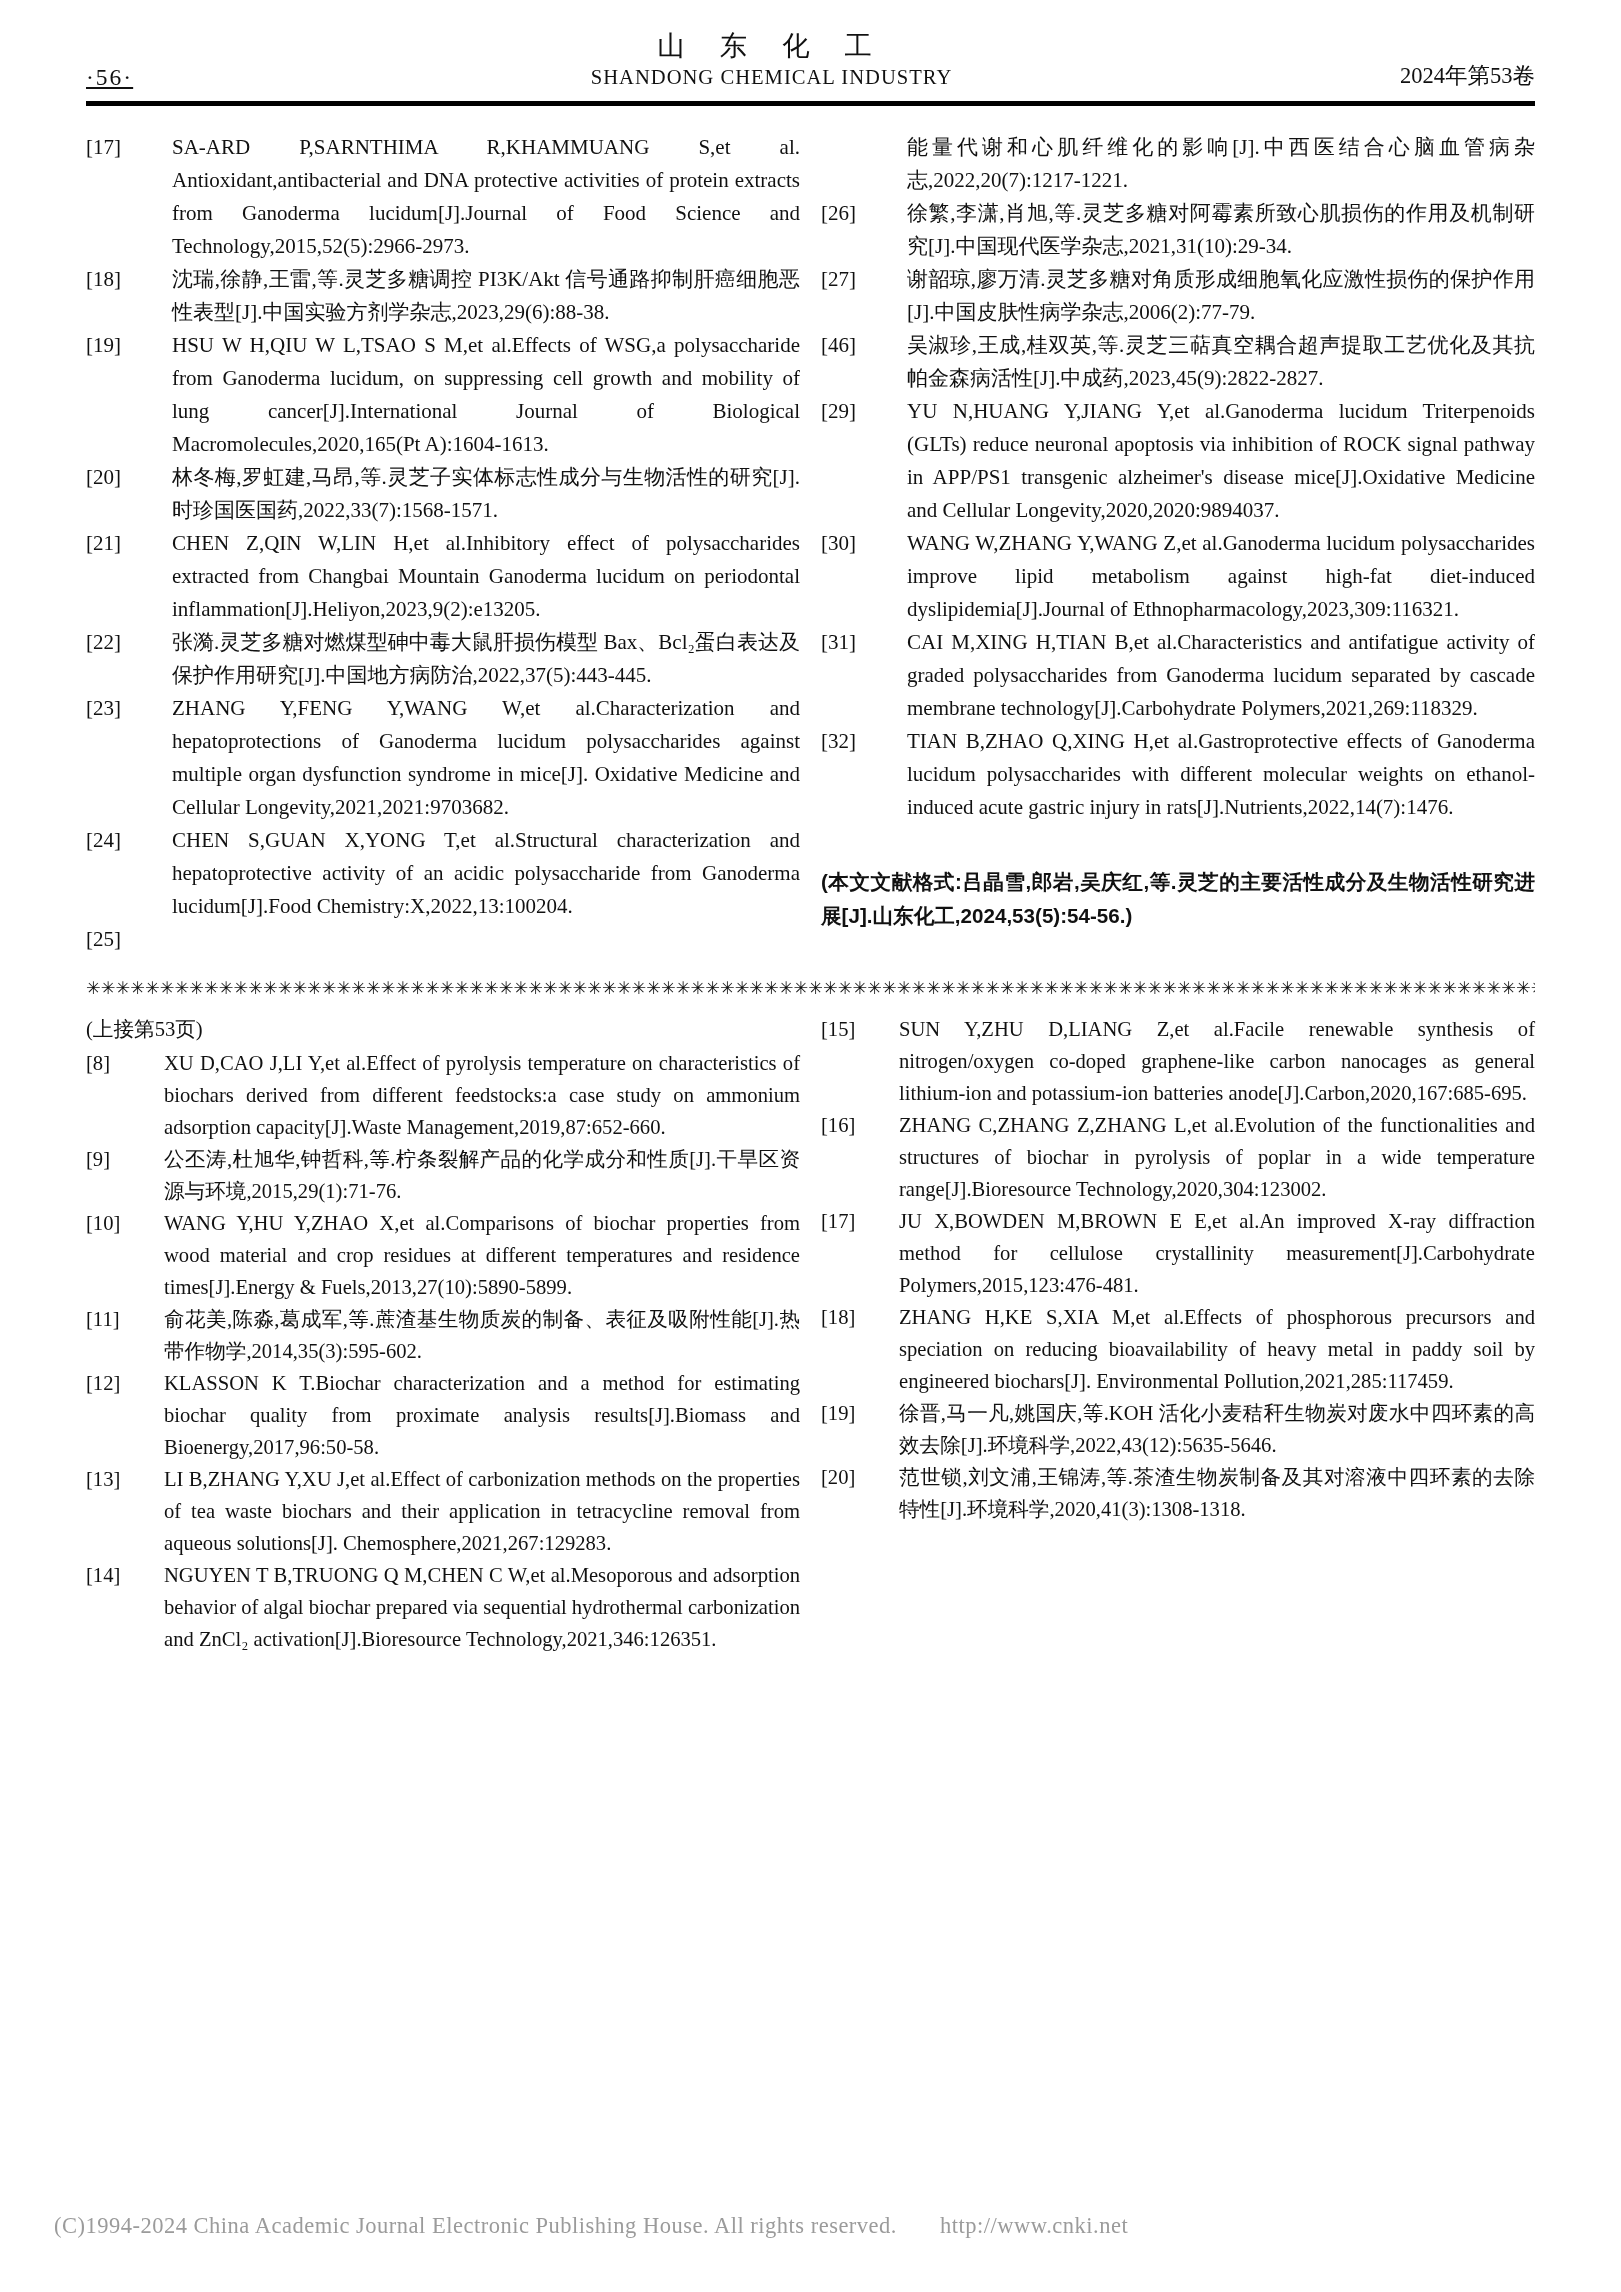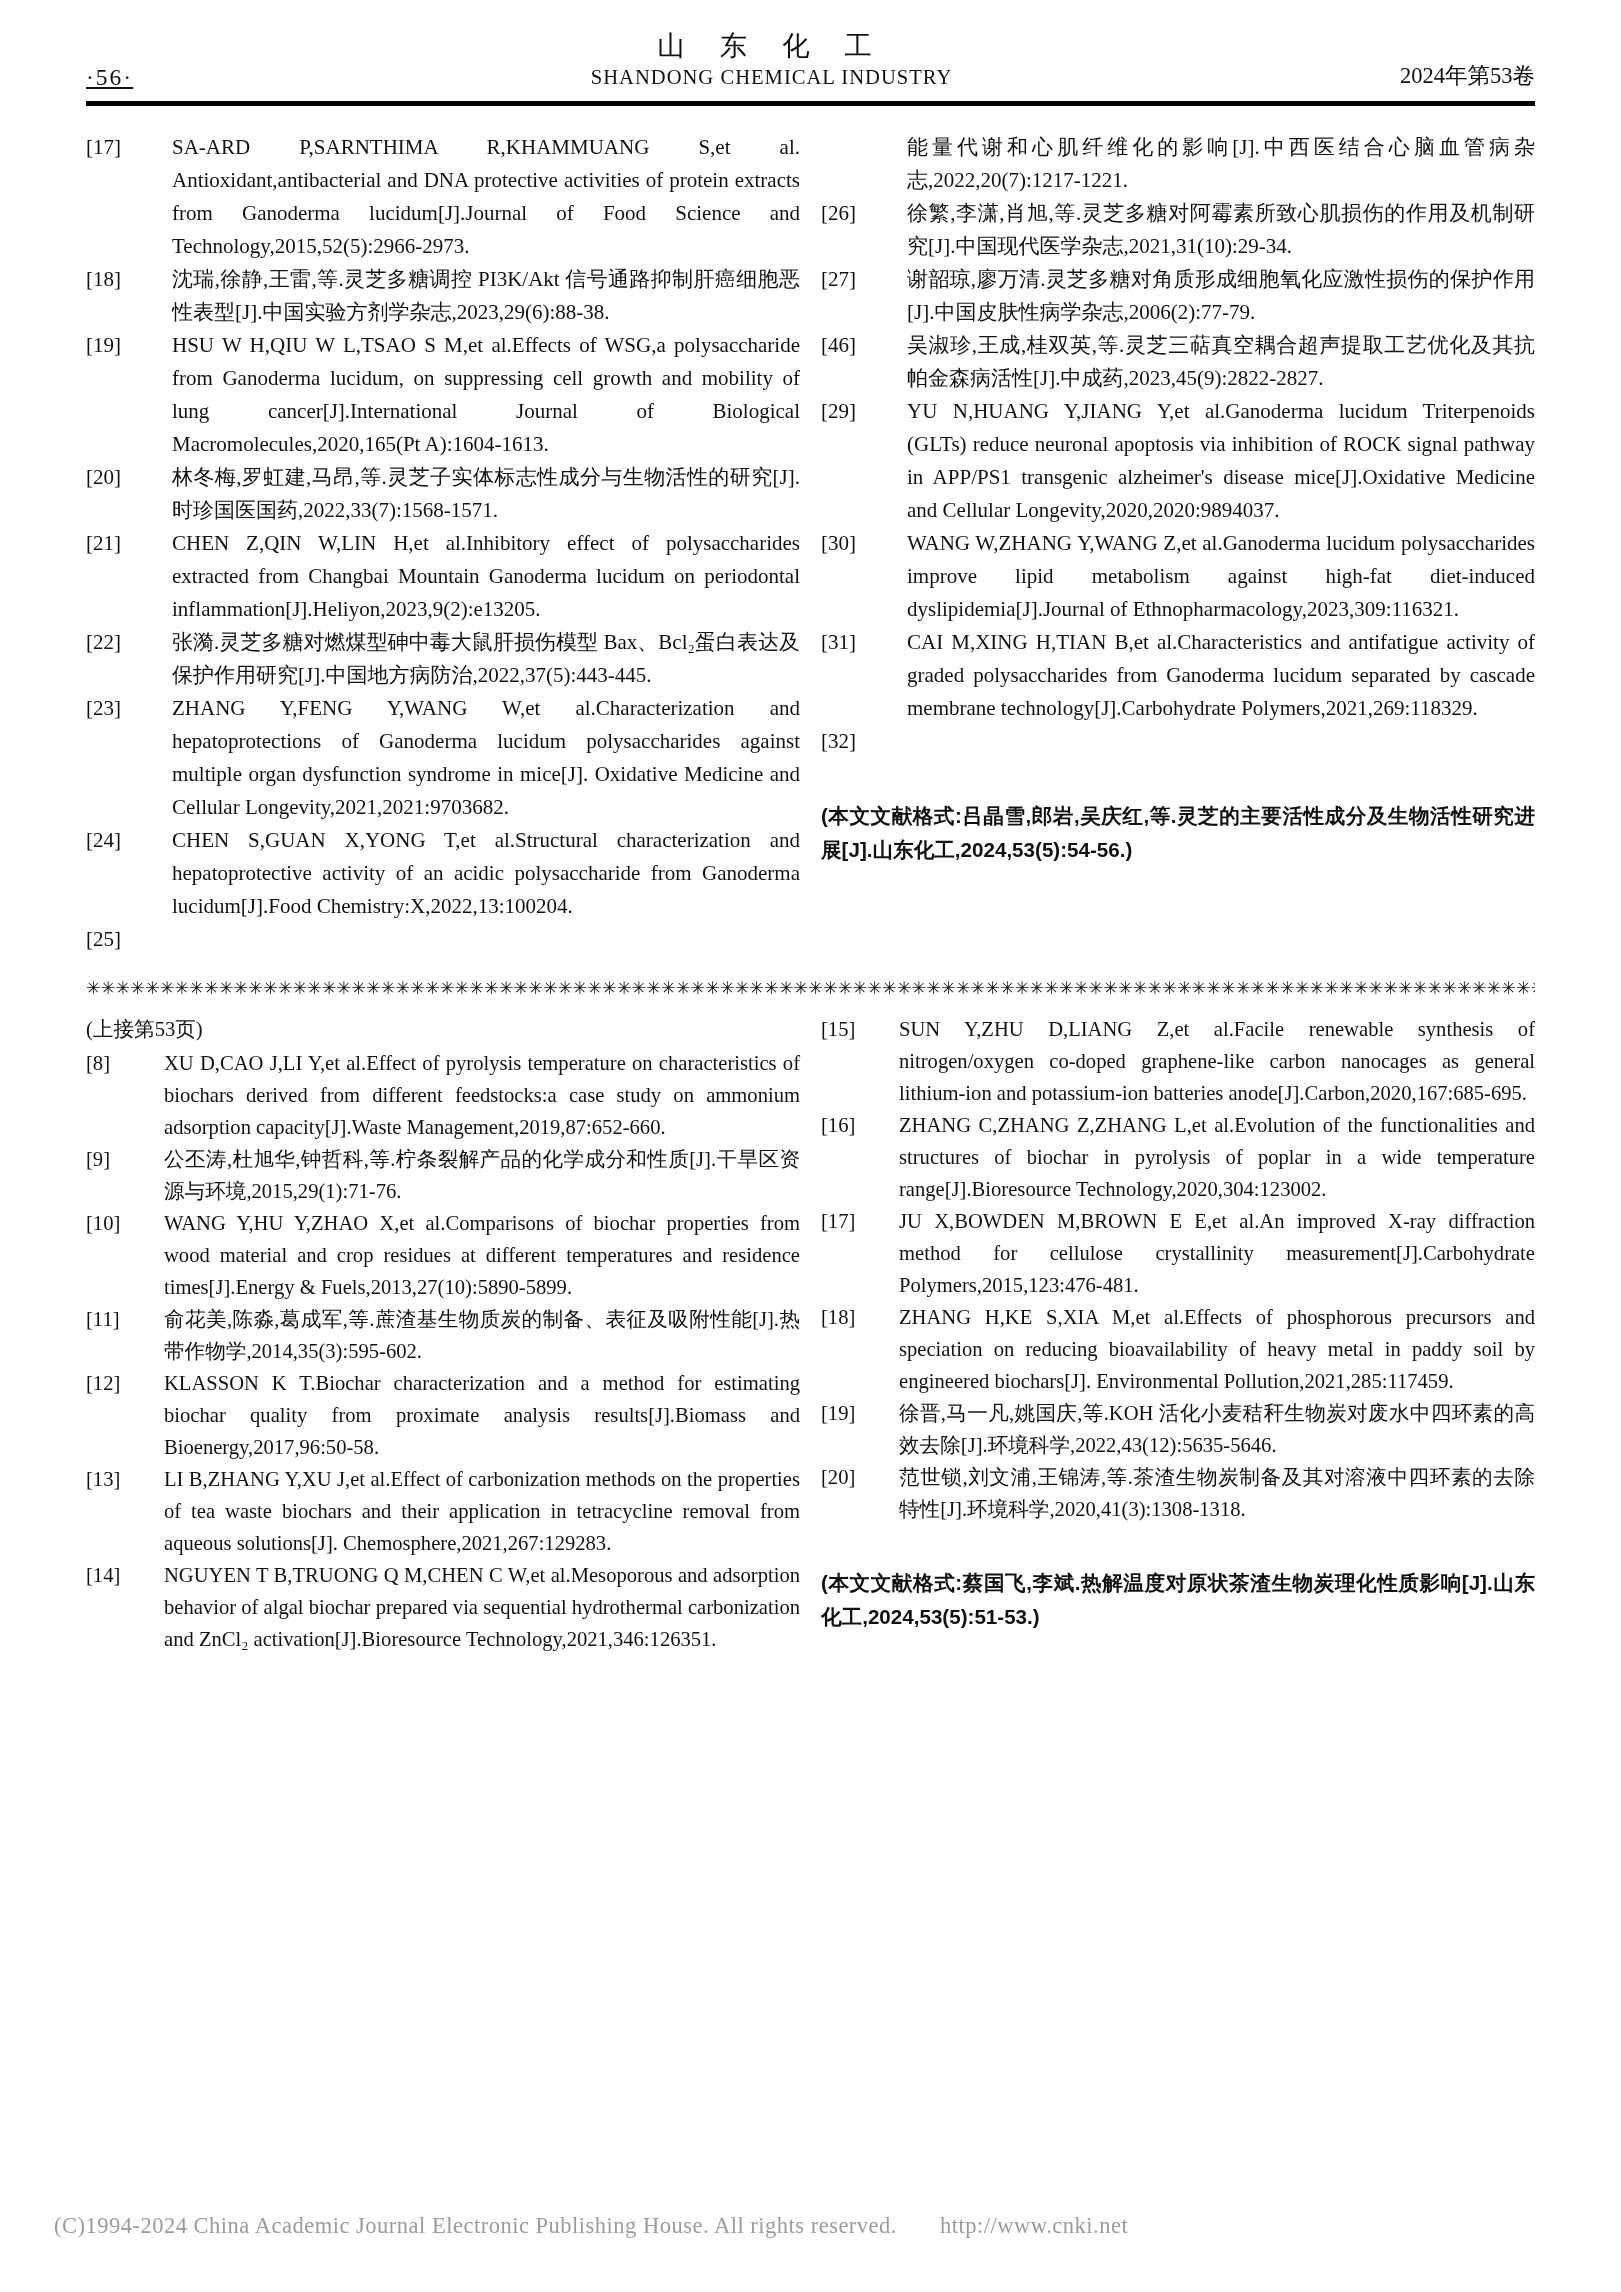--- a/index.html
+++ b/index.html
@@ -154,20 +154,21 @@
             <span class="ref-text">WANG W,ZHANG Y,WANG Z,et al.Ganoderma lucidum polysaccharides improve lipid metabolism against high-fat diet-induced dyslipidemia[J].Journal of Ethnopharmacology,2023,309:116321.</span>
           </div>
 
           <div class="ref">
             <span class="ref-num">[31]</span>
             <span class="ref-text">CAI M,XING H,TIAN B,et al.Characteristics and antifatigue activity of graded polysaccharides from Ganoderma lucidum separated by cascade membrane technology[J].Carbohydrate Polymers,2021,269:118329.</span>
           </div>
 
           <div class="ref">
             <span class="ref-num">[32]</span>
+            <span class="ref-text">TIAN B,ZHAO Q,XING H,et al.Gastroprotective effects of Ganoderma lucidum polysaccharides with different molecular weights on ethanol-induced acute gastric injury in rats[J].Nutrients,2022,14(7):1476.</span>
           </div>
         </div>
       <p class="citation-note">(本文文献格式:吕晶雪,郎岩,吴庆红,等.灵芝的主要活性成分及生物活性研究进展[J].山东化工,2024,53(5):54-56.)</p>
     </div>
   </div>
 
   <div class="asterisk-separator">✳✳✳✳✳✳✳✳✳✳✳✳✳✳✳✳✳✳✳✳✳✳✳✳✳✳✳✳✳✳✳✳✳✳✳✳✳✳✳✳✳✳✳✳✳✳✳✳✳✳✳✳✳✳✳✳✳✳✳✳✳✳✳✳✳✳✳✳✳✳✳✳✳✳✳✳✳✳✳✳✳✳✳✳✳✳✳✳✳✳✳✳✳✳✳✳✳✳✳✳✳✳✳✳✳✳✳✳✳✳</div>
 
   <div class="columns section2">
     <div class="col s2">
@@ -236,21 +237,20 @@
           <div class="ref">
             <span class="ref-num">[19]</span>
             <span class="ref-text">徐晋,马一凡,姚国庆,等.KOH 活化小麦秸秆生物炭对废水中四环素的高效去除[J].环境科学,2022,43(12):5635-5646.</span>
           </div>
 
           <div class="ref">
             <span class="ref-num">[20]</span>
             <span class="ref-text">范世锁,刘文浦,王锦涛,等.茶渣生物炭制备及其对溶液中四环素的去除特性[J].环境科学,2020,41(3):1308-1318.</span>
           </div>
         </div>
-      <p class="citation-note">(本文文献格式:蔡国飞,李斌.热解温度对原状茶渣生物炭理化性质影响[J].山东化工,2024,53(5):51-53.)</p>
     </div>
   </div>
 
   <div class="footer">
     <span>(C)1994-2024 China Academic Journal Electronic Publishing House. All rights reserved.</span>
     <span class="url">http://www.cnki.net</span>
   </div>
 
 </div>
 

